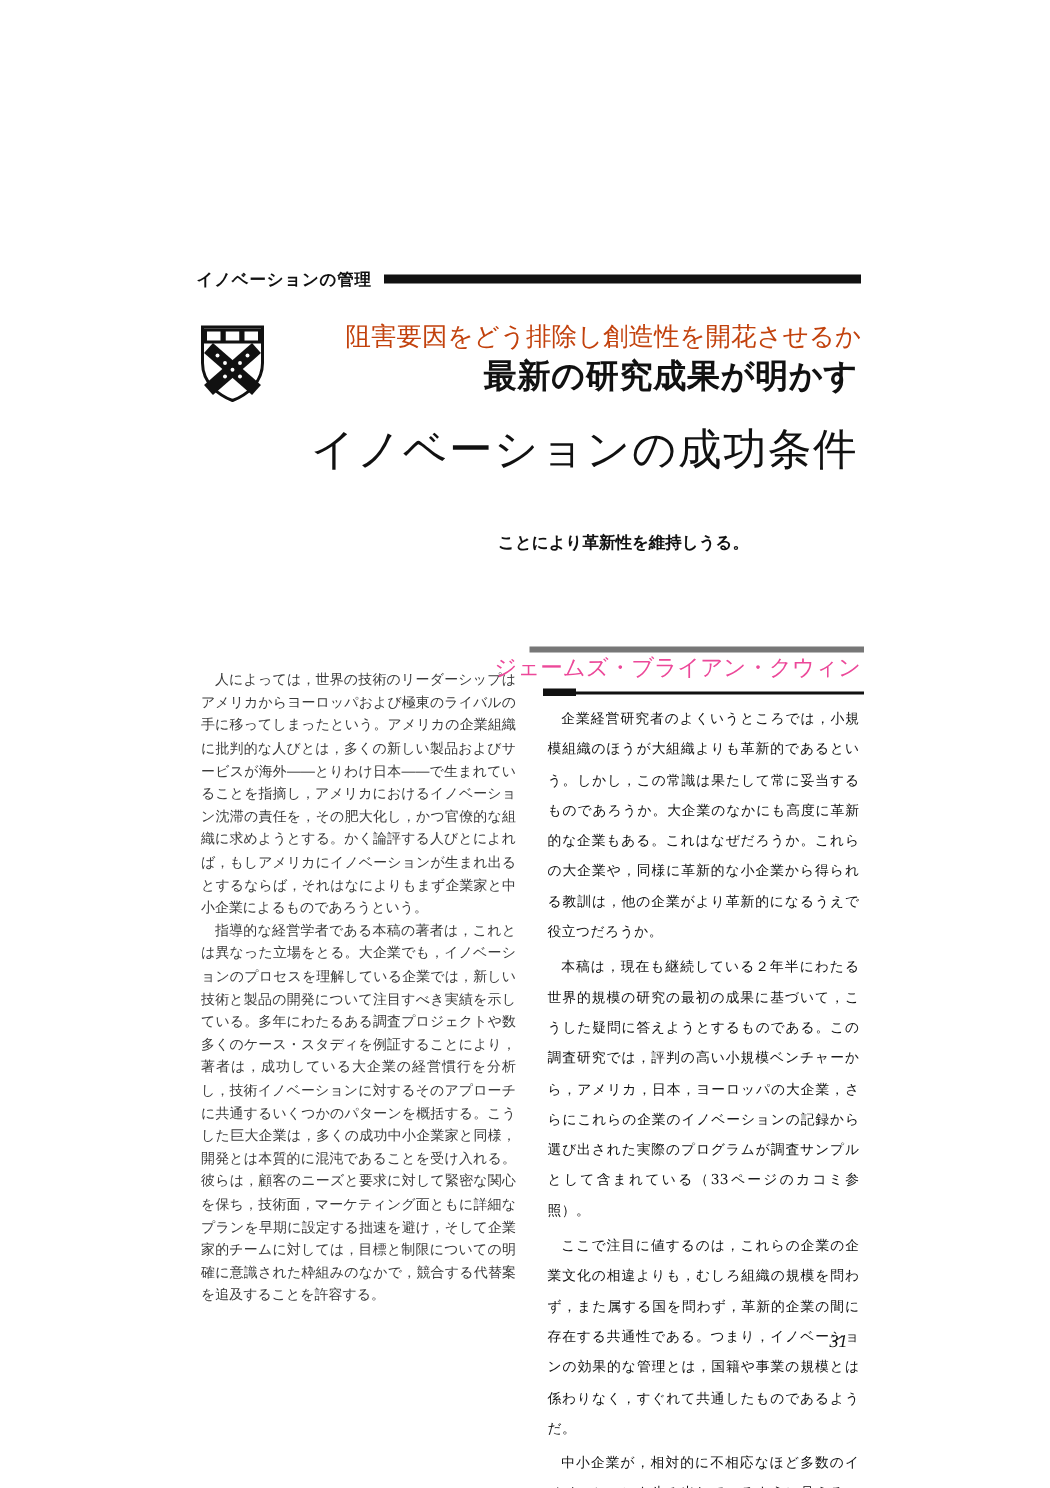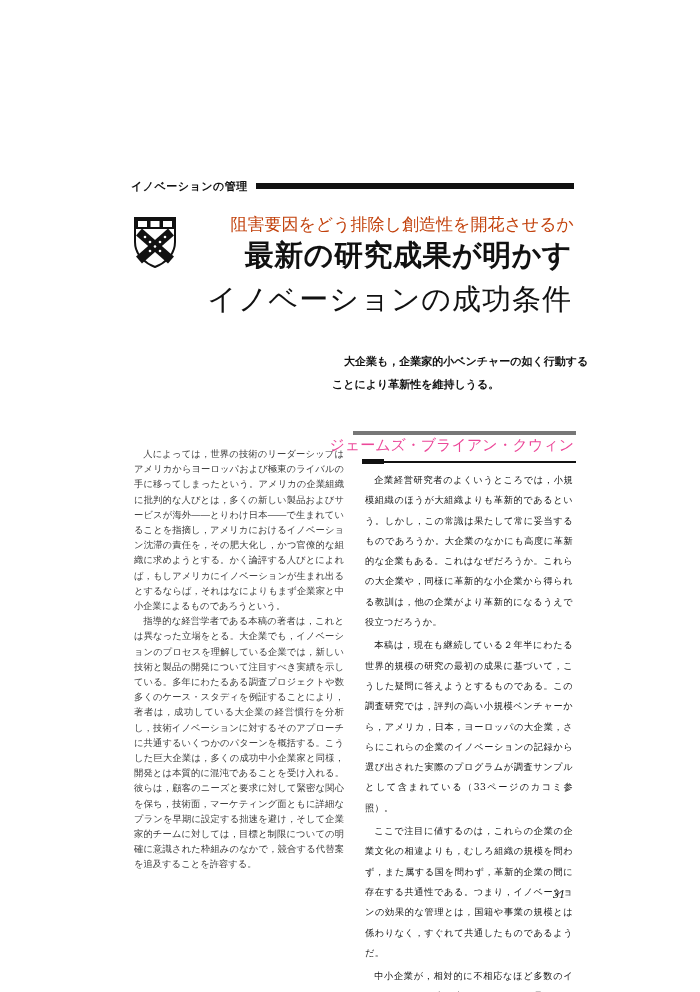--- a/index.html
+++ b/index.html
@@ -17,21 +17,21 @@
   .logo { position:absolute; left:133px; top:216px; width:44px; height:52px; }
 
   .subtitle {
     position:absolute; right:126px; top:213px; font-family:"DejaVu Serif", serif;
     font-size:17px; color:#c2410c; white-space:nowrap;
   }
   .title1, .title2 {
     position:absolute; right:128px; font-family:"DejaVu Serif", serif;
     white-space:nowrap; color:#111;
   }
-  .title1 { top:236px; font-size:29px; font-weight:bold; letter-spacing:0.5px; }
+  .title1 { top:236px; font-size:22px; font-weight:bold; letter-spacing:0.5px; }
   .title2 { top:280px; font-size:29px; letter-spacing:1px; }
 
   .lead {
     position:absolute; right:128px; top:350px; width:240px;
     font-size:11px; font-weight:bold; line-height:23px; color:#111;
   }
   .lead span { display:block; white-space:nowrap; text-align:left; }
   .lead .l1 { padding-left:12px; }
 
   .col-left {
@@ -85,21 +85,20 @@
     <circle cx="27" cy="35" r="1.3" fill="#fff"></circle>
     <circle cx="22" cy="30.5" r="1.3" fill="#fff"></circle>
   </svg>
 </div>
 
 <div class="subtitle">阻害要因をどう排除し創造性を開花させるか</div>
 <div class="title1">最新の研究成果が明かす</div>
 <div class="title2">イノベーションの成功条件</div>
 
 <div class="lead">
-  <span class="l1">大企業も，企業家的小ベンチャーの如く行動する</span>
   <span class="l2">ことにより革新性を維持しうる。</span>
 </div>
 
 <div class="col-left">
   <p>人によっては，世界の技術のリーダーシップはアメリカからヨーロッパおよび極東のライバルの手に移ってしまったという。アメリカの企業組織に批判的な人びとは，多くの新しい製品およびサービスが海外――とりわけ日本――で生まれていることを指摘し，アメリカにおけるイノベーション沈滞の責任を，その肥大化し，かつ官僚的な組織に求めようとする。かく論評する人びとによれば，もしアメリカにイノベーションが生まれ出るとするならば，それはなによりもまず企業家と中小企業によるものであろうという。</p>
   <p>指導的な経営学者である本稿の著者は，これとは異なった立場をとる。大企業でも，イノベーションのプロセスを理解している企業では，新しい技術と製品の開発について注目すべき実績を示している。多年にわたるある調査プロジェクトや数多くのケース・スタディを例証することにより，著者は，成功している大企業の経営慣行を分析し，技術イノベーションに対するそのアプローチに共通するいくつかのパターンを概括する。こうした巨大企業は，多くの成功中小企業家と同様，開発とは本質的に混沌であることを受け入れる。彼らは，顧客のニーズと要求に対して緊密な関心を保ち，技術面，マーケティング面ともに詳細なプランを早期に設定する拙速を避け，そして企業家的チームに対しては，目標と制限についての明確に意識された枠組みのなかで，競合する代替案を追及することを許容する。</p>
 </div>
 
 <div class="author-topbar"></div>
 <div class="author-name">ジェームズ・ブライアン・クウィン</div>

